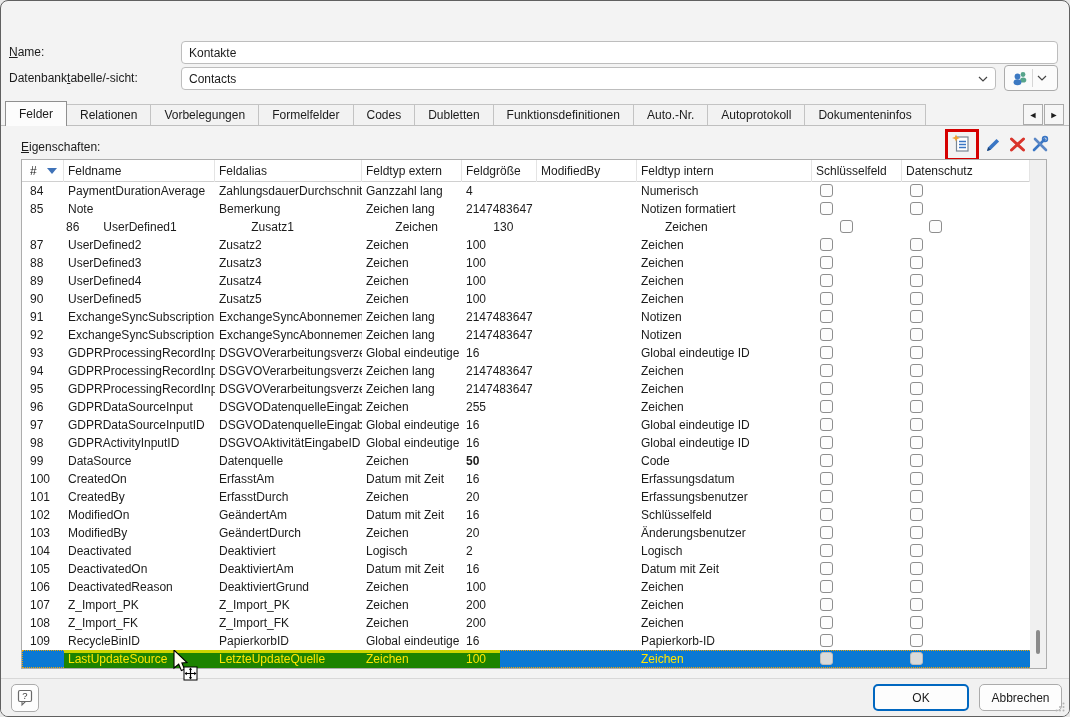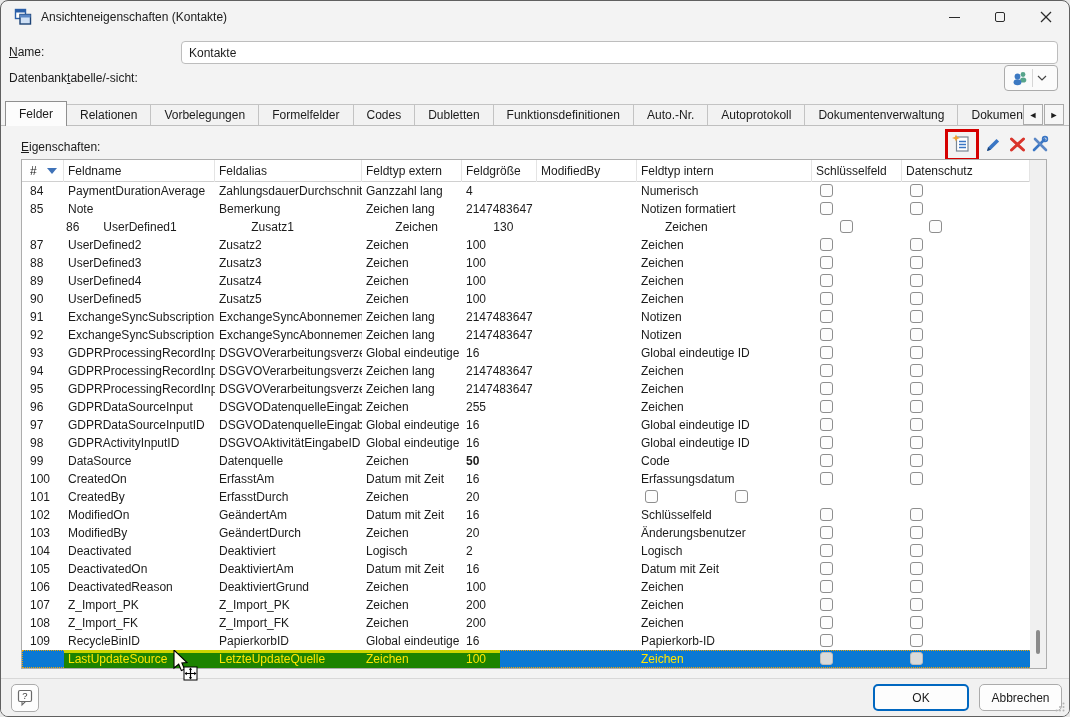--- a/index.html
+++ b/index.html
@@ -72,50 +72,33 @@
   .btn-default{ border:2px solid #0067c0; }
   .help-btn{ position:absolute; left:10px; top:683px; width:28px; height:28px; background:#fdfdfd;
              border:1px solid #ababab; border-radius:5px; display:flex; align-items:center; justify-content:center; }
   .grip{ position:absolute; right:4px; bottom:4px; width:10px; height:10px; }
 </style>
 </head>
 <body>
 
 <div class="window">
 
-  <div class="titlebar">
-    <svg class="title-icon" viewBox="0 0 18 18">
-      <rect x="1.5" y="1.5" width="10" height="9" fill="#ffffff" stroke="#2a5fa8" stroke-width="1.4"></rect>
-      <rect x="1.5" y="1.5" width="10" height="3" fill="#2a5fa8"></rect>
-      <rect x="6" y="6.5" width="10.5" height="9.5" fill="#cfe0f5" stroke="#1d4376" stroke-width="1.4"></rect>
-      <rect x="6" y="6.5" width="10.5" height="3" fill="#5b87c5"></rect>
-    </svg>
-    <span class="title-text">Ansichteneigenschaften (Kontakte)</span>
-    <div class="win-controls">
-      <div class="win-btn">
-          <div class="glyph-min"></div>
-        </div>
-      <div class="win-btn">
-          <div class="glyph-max"></div>
-        </div>
-      <div class="win-btn">
-        <svg width="12" height="12" viewBox="0 0 12 12">
-          <line x1="1" y1="1" x2="11" y2="11" stroke="#2b2b2b" stroke-width="1.3"></line>
-          <line x1="11" y1="1" x2="1" y2="11" stroke="#2b2b2b" stroke-width="1.3"></line>
-        </svg>
-      </div>
-    </div>
-  </div>
 
   <span class="abs form-label" style="left:8px; top:44px;"><span></span><span class="u">N</span><span>ame:</span></span>
   <div class="abs input" style="left:180px; top:40px; width:877px; height:23px;">
       <span>Kontakte</span>
     </div>
 
   <span class="abs form-label" style="left:8px; top:70px;"><span>Datenbank</span><span class="u">t</span><span>abelle/-sicht:</span></span>
+  <div class="abs input" style="left:180px; top:66px; width:815px; height:23px;">
+    <span>Contacts</span>
+    <svg class="combo-chevron" width="10" height="8" viewBox="0 0 10 8">
+        <polyline points="1,2 5,6 9,2" fill="none" stroke="#454545" stroke-width="1.2"></polyline>
+      </svg>
+  </div>
   <div class="abs people-btn" style="left:1003px; top:64px; width:54px; height:26px;">
     <svg style="margin-left:6px;" width="18" height="18" viewBox="0 0 18 18">
       <circle cx="12" cy="5.5" r="2.4" fill="#57a48b"></circle>
       <ellipse cx="12.2" cy="11" rx="3.1" ry="2.6" fill="#57a48b"></ellipse>
       <circle cx="6.5" cy="7.5" r="2.9" fill="#3c79c2"></circle>
       <ellipse cx="6.5" cy="13.3" rx="3.9" ry="3" fill="#3c79c2"></ellipse>
     </svg>
     <div class="people-split"></div>
     <svg style="margin-left:4px;" width="10" height="8" viewBox="0 0 10 8">
         <polyline points="1,2 5,6 9,2" fill="none" stroke="#454545" stroke-width="1.2"></polyline>
@@ -125,21 +108,20 @@
   <div class="tabstrip" id="tabstrip">
       <div class="tab active">Felder</div>
       <div class="tab">Relationen</div>
       <div class="tab">Vorbelegungen</div>
       <div class="tab">Formelfelder</div>
       <div class="tab">Codes</div>
       <div class="tab">Dubletten</div>
       <div class="tab">Funktionsdefinitionen</div>
       <div class="tab">Auto.-Nr.</div>
       <div class="tab">Autoprotokoll</div>
-      <div class="tab">Dokumentenverwaltung</div>
       <div class="tab">Dokumenteninfos</div>
     </div>
   <div class="tabstrip-line"></div>
   <div class="abs tabscroll" style="left:1022px; top:103px;">◄</div>
   <div class="abs tabscroll" style="left:1043px; top:103px;">►</div>
 
   <span class="abs props-label" style="left:20px; top:139px;"><span></span><span class="u">E</span><span>igenschaften:</span></span>
 
   <div class="abs annotation-box" style="left:944px; top:128px; width:34px; height:32px;">
     <div class="tool-icon" style="margin:2px auto;">
@@ -391,20 +373,21 @@
           <div class="td" style="width: 90px;"><span class="cb"></span></div>
           <div class="td" style="width: 128px;"><span class="cb"></span></div>
         </div>
         <div class="tr">
           <div class="td" style="width: 42px;">101</div>
           <div class="td" style="width: 151px;">CreatedBy</div>
           <div class="td" style="width: 147px;">ErfasstDurch</div>
           <div class="td" style="width: 100px;">Zeichen</div>
           <div class="td" style="width: 75px;">20</div>
           <div class="td" style="width: 100px;"></div>
+          <div class="td" style="width: 175px;">Erfassungsbenutzer</div>
           <div class="td" style="width: 90px;"><span class="cb"></span></div>
           <div class="td" style="width: 128px;"><span class="cb"></span></div>
         </div>
         <div class="tr">
           <div class="td" style="width: 42px;">102</div>
           <div class="td" style="width: 151px;">ModifiedOn</div>
           <div class="td" style="width: 147px;">GeändertAm</div>
           <div class="td" style="width: 100px;">Datum mit Zeit</div>
           <div class="td" style="width: 75px;">16</div>
           <div class="td" style="width: 100px;"></div>

